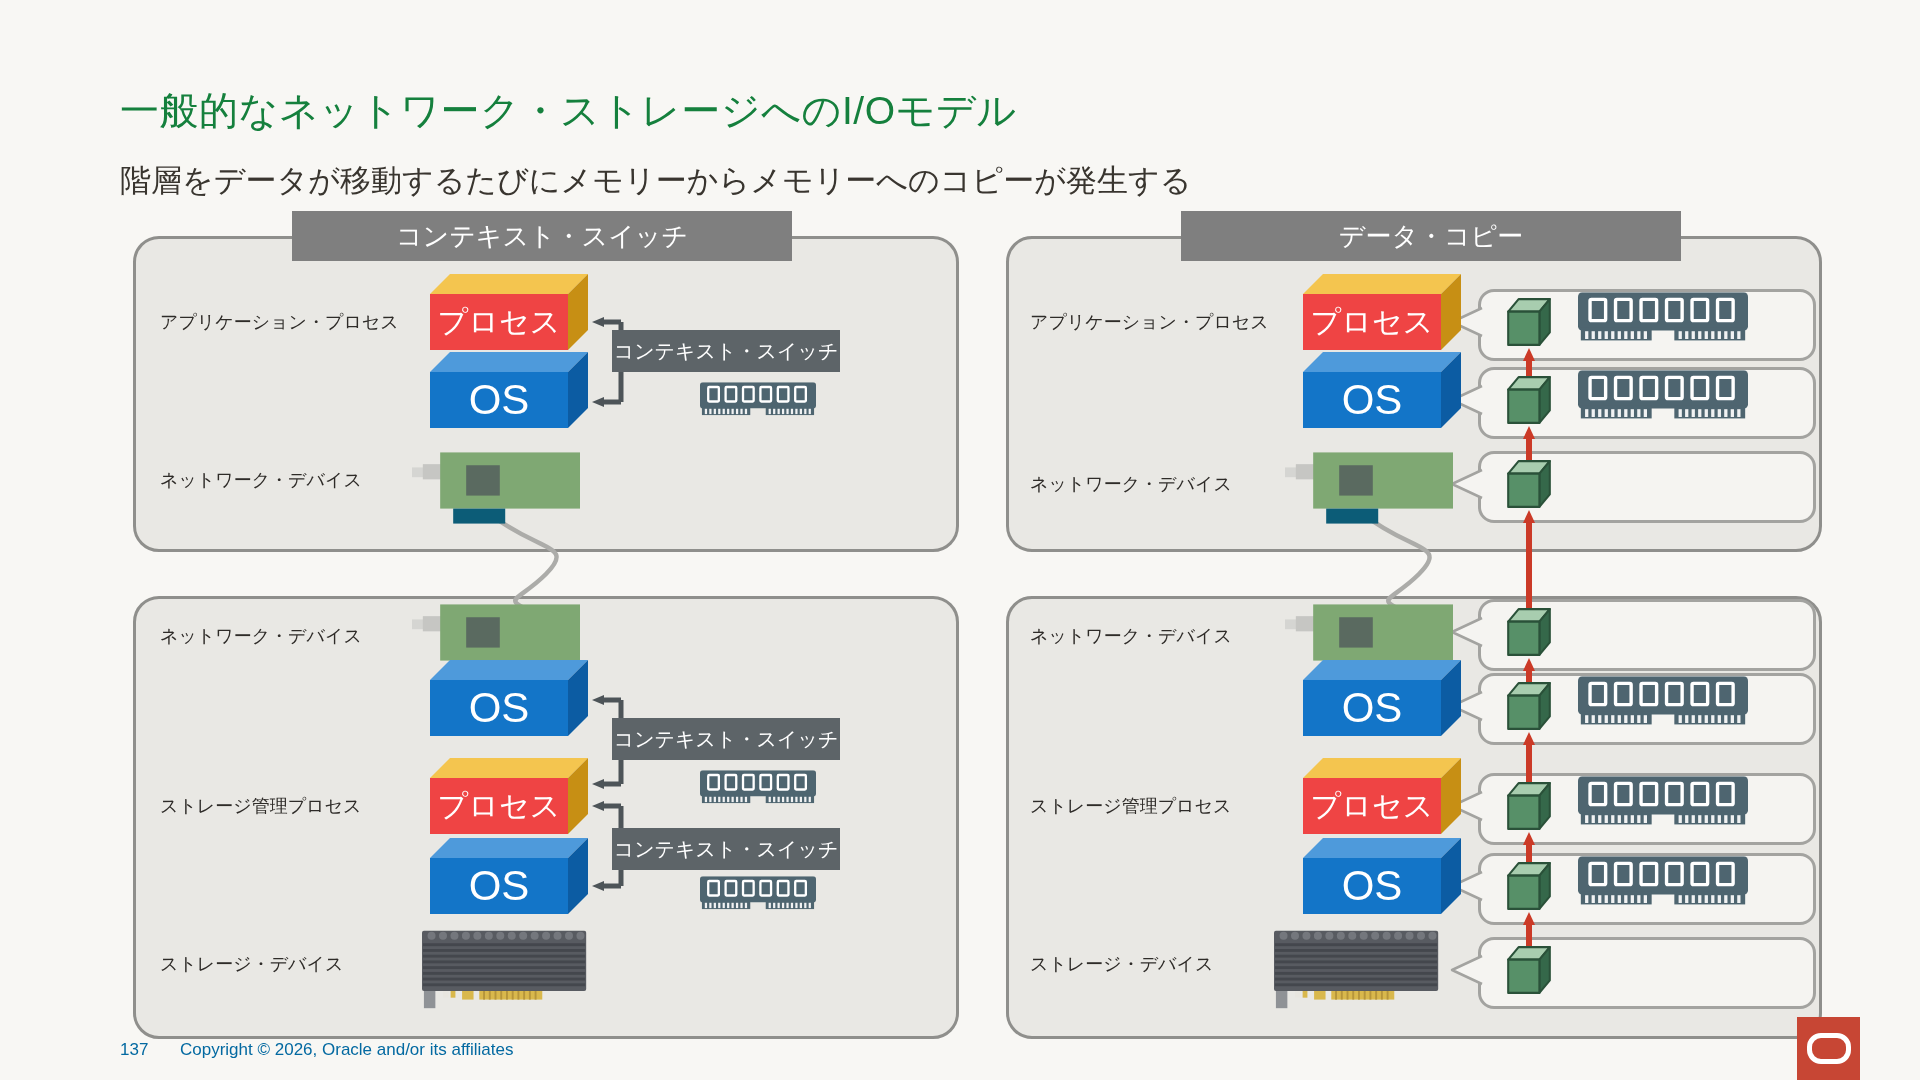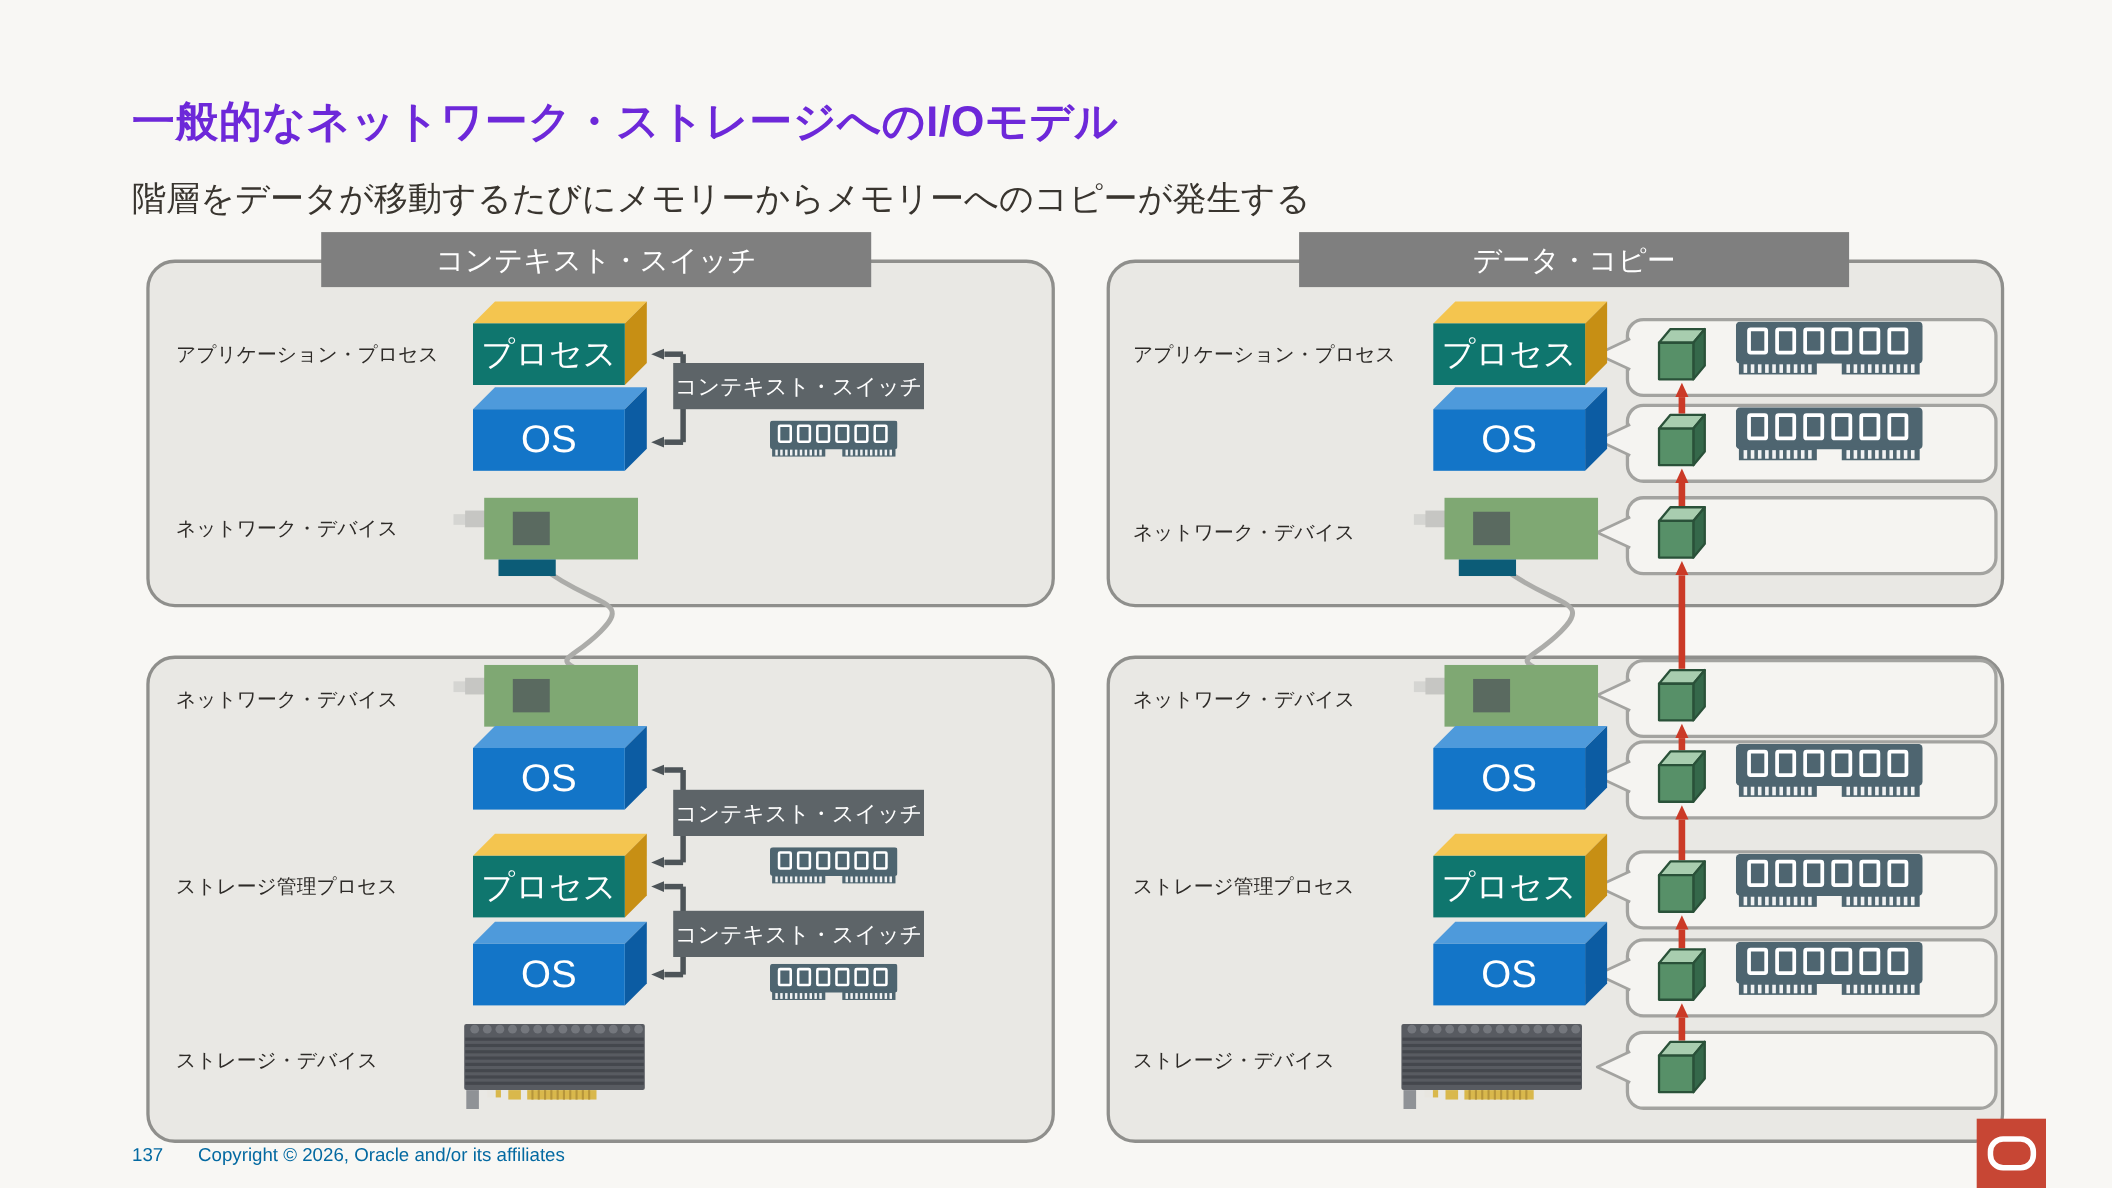--- a/index.html
+++ b/index.html
@@ -1,29 +1,29 @@
 <!DOCTYPE html>
 <html><head>
 <meta charset="utf-8">
 <style>
   html,body{margin:0;padding:0;}
   body{width:1920px;height:1080px;background:#f8f7f4;font-family:"Liberation Sans",sans-serif;position:relative;overflow:hidden;}
   .abs{position:absolute;}
-  .title{left:120px;top:84px;font-size:39px;font-weight:700;color:#6d28d9;white-space:nowrap;letter-spacing:0.5px;}
+  .title{left:120px;top:84px;font-size:39px;font-weight:400;color:#15803d;white-space:nowrap;letter-spacing:0.5px;}
   .subtitle{left:120px;top:160px;font-size:31px;color:#39352f;white-space:nowrap;}
   .panel{position:absolute;background:#e9e8e4;border:3px solid #8f8f8c;border-radius:26px;z-index:1;}
   .band{position:absolute;width:500px;height:50px;background:#7f7f7f;color:#fff;display:flex;align-items:center;justify-content:center;font-size:26px;z-index:4;}
   .lbl{position:absolute;font-size:18px;color:#2e2b28;white-space:nowrap;transform:translateY(-50%);z-index:4;}
   .b3d{position:absolute;z-index:4;}
   .b3d .face{position:absolute;left:0;top:0;width:100%;height:100%;display:flex;align-items:center;justify-content:center;color:#fff;}
   .b3d .top{position:absolute;left:0;top:-20px;width:100%;height:20px;transform:skewX(-45deg);transform-origin:0 100%;}
   .b3d .side{position:absolute;right:-20px;top:0;width:20px;height:100%;transform:skewY(-45deg);transform-origin:0 0;}
-  .yellow .face{background:#0f766e;} .yellow .top{background:#F4C54F;} .yellow .side{background:#C78F14;}
+  .yellow .face{background:#ef4444;} .yellow .top{background:#F4C54F;} .yellow .side{background:#C78F14;}
   .blue .face{background:#1375C8;} .blue .top{background:#4E9ADB;} .blue .side{background:#0C5CA3;}
-  .txt-process{font-size:30px;} .txt-os{font-size:35px;}
+  .txt-process{font-size:30px;} .txt-os{font-size:42px;}
   .clabel{position:absolute;width:228px;height:42px;background:#5d6468;color:#fff;display:flex;align-items:center;justify-content:center;font-size:20px;white-space:nowrap;z-index:4;}
   .callout{position:absolute;width:332px;height:66px;background:#f5f4f1;border:3px solid #a3a3a0;border-radius:16px;z-index:2;}
   .icon{position:absolute;z-index:4;line-height:0;}
   #overlay{position:absolute;left:0;top:0;z-index:3;pointer-events:none;}
   .footer{position:absolute;top:1040px;font-size:17px;color:#0369a1;white-space:nowrap;z-index:4;}
   .logo{position:absolute;left:1797px;top:1017px;width:63px;height:63px;background:#C74634;display:flex;align-items:center;justify-content:center;z-index:4;}
   .logo-ring{width:34px;height:21px;border:5px solid #fff;border-radius:14px;}
   svg.defsonly{position:absolute;width:0;height:0;}
 </style>
 </head>

